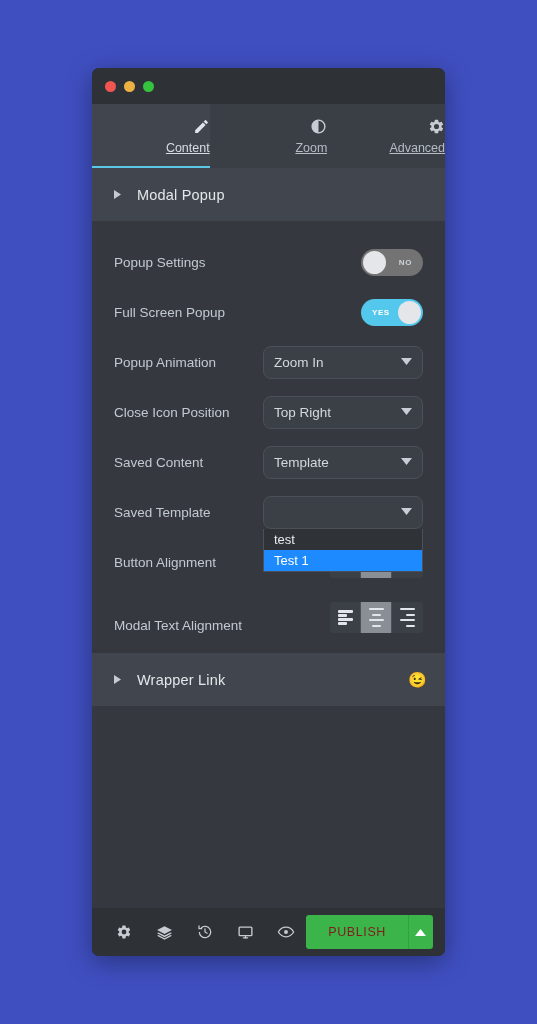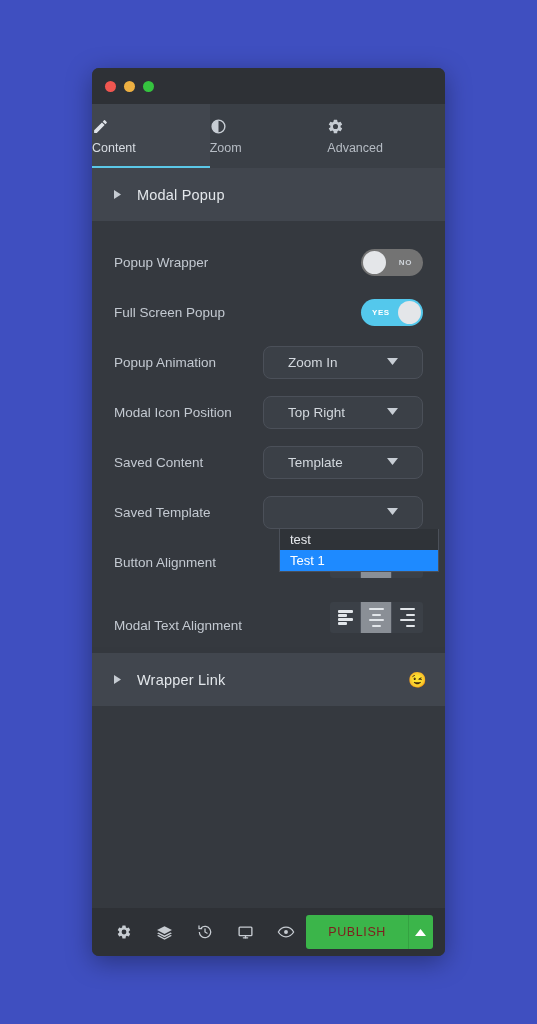--- a/index.html
+++ b/index.html
@@ -46,28 +46,29 @@
   .tabbar {
     display: flex;
     height: 64px;
     background: #3a3f46;
     flex: 0 0 auto;
   }
   .tab {
     flex: 1 1 0;
     display: flex;
     flex-direction: column;
-    align-items: flex-start;
+    align-items: flex-end;
     justify-content: center;
     gap: 6px;
     color: #b6bcc4;
     font-size: 12.5px;
     position: relative;
     background: #3a3f46;
     cursor: pointer;
+    text-decoration: underline;
   }
   .tab.active {
     background: #41464e;
     color: #d8dde3;
   }
   .tab.active::after {
     content: "";
     position: absolute;
     left: 0; right: 0; bottom: 0;
     height: 2.5px;
@@ -157,35 +158,35 @@
 
   
   .select {
     width: 160px;
     height: 33px;
     background: #3b4047;
     border: 1px solid #4b5059;
     border-radius: 8px;
     display: flex;
     align-items: center;
-    padding: 0 24px;
+    padding: 0 10px;
     color: #d3d8de;
     font-size: 13.5px;
     cursor: pointer;
     flex: 0 0 auto;
     position: relative;
   }
   .select .val { flex: 1 1 auto; white-space: nowrap; overflow: hidden; }
   .select .arr { color: #c8ced5; font-size: 9px; line-height: 1; }
 
   
   .select-wrap { position: relative; flex: 0 0 auto; }
   .options {
     position: absolute;
-    left: 16px;
+    left: 0;
     top: 33px;
     width: 160px;
     background: #2f3338;
     border: 1px solid #4b5059;
     border-top: none;
     z-index: 40;
   }
   .option {
     height: 21px;
     display: flex;
@@ -330,21 +331,21 @@
           <path d="M0 0 L7 4.5 L0 9 Z" fill="#c5cbd2"></path>
         </svg>
     </span>
     <span class="section-title">Modal Popup</span>
   </div>
 
 
   <div class="panel-body">
 
     <div class="row">
-      <span class="row-label">Popup Wrapper</span>
+      <span class="row-label">Popup Settings</span>
       <div class="toggle off">
         <span class="state">NO</span>
         <span class="knob"></span>
       </div>
     </div>
 
     <div class="row">
       <span class="row-label">Full Screen Popup</span>
       <div class="toggle on">
         <span class="state">YES</span>
@@ -358,21 +359,21 @@
         <span class="val">Zoom In</span>
         <span class="arr">
           <svg width="11" height="7" viewBox="0 0 11 7">
               <path d="M0 0 L11 0 L5.5 7 Z" fill="#c8ced5"></path>
             </svg>
         </span>
       </div>
     </div>
 
     <div class="row">
-      <span class="row-label">Modal Icon Position</span>
+      <span class="row-label">Close Icon Position</span>
       <div class="select">
         <span class="val">Top Right</span>
         <span class="arr">
           <svg width="11" height="7" viewBox="0 0 11 7">
               <path d="M0 0 L11 0 L5.5 7 Z" fill="#c8ced5"></path>
             </svg>
         </span>
       </div>
     </div>
 

